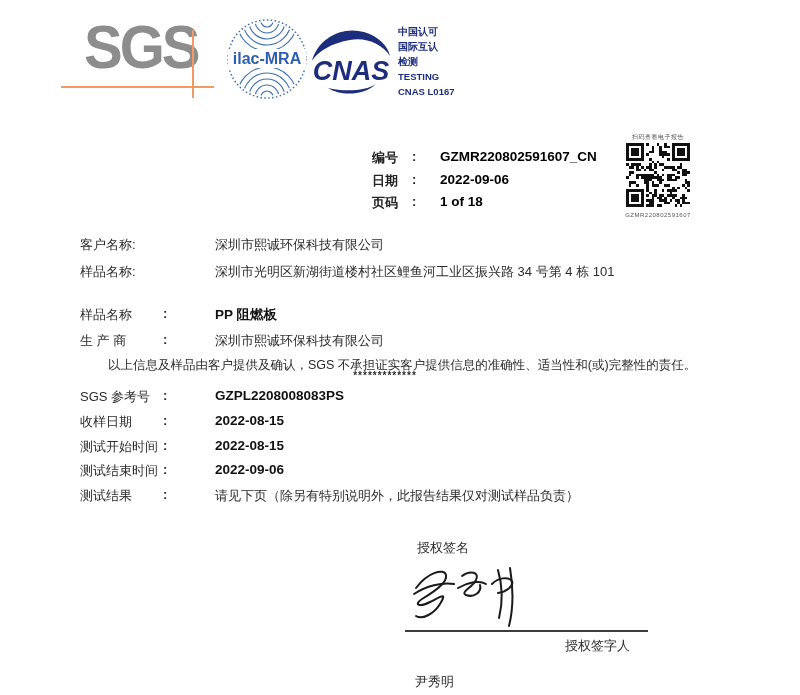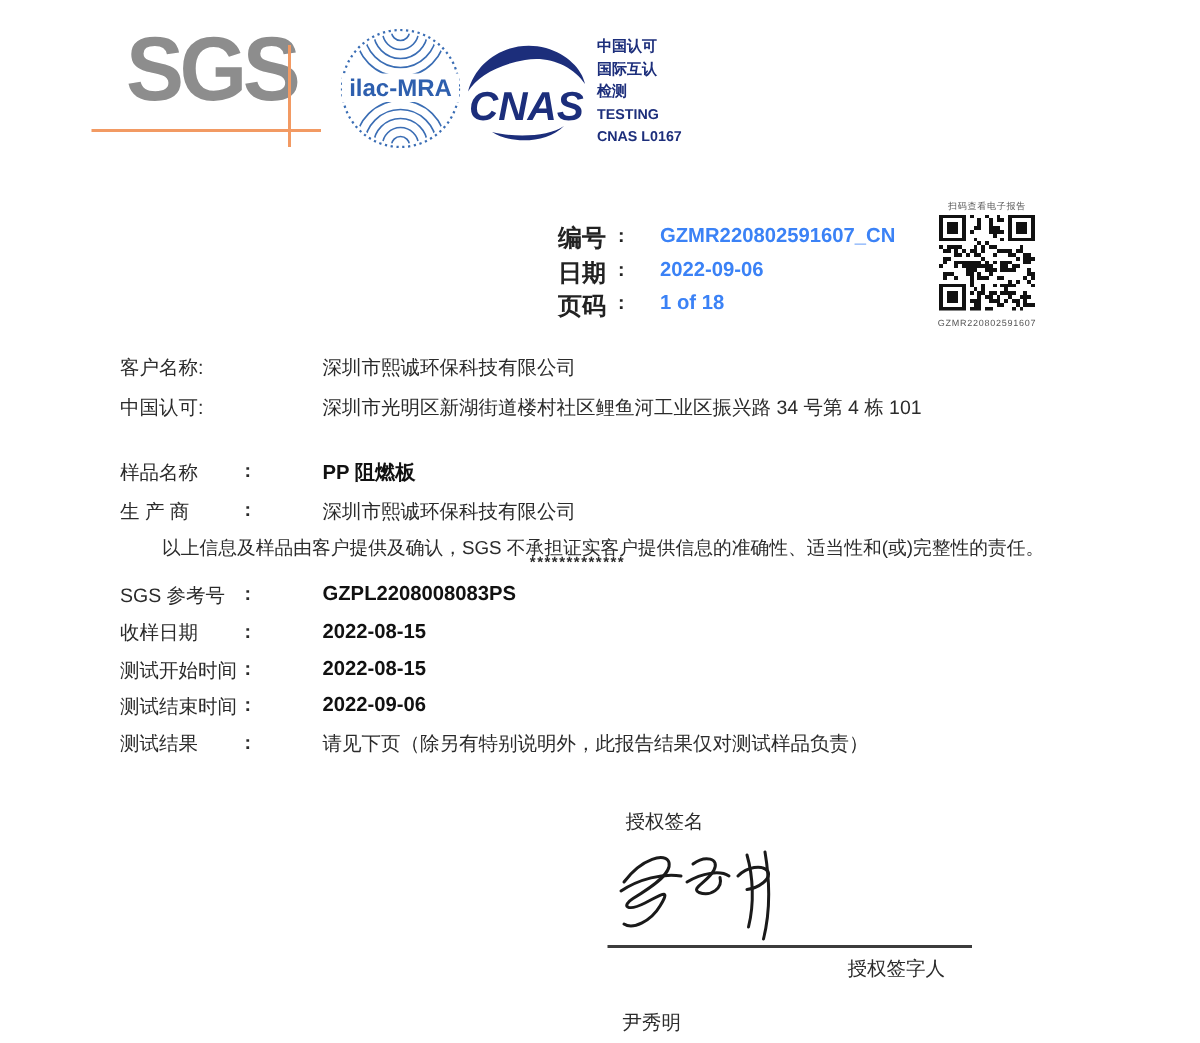--- a/index.html
+++ b/index.html
@@ -14,23 +14,23 @@
 
   .ilac-logo { position:absolute; left:226px; top:16px; }
   .cnas-logo { position:absolute; left:308px; top:28px; }
   .accred-text { position:absolute; left:398px; top:24px; line-height:15px; font-size:10px; color:#1c2e7b; }
   .accred-text .cn { font-weight:600; }
   .accred-text .en { font-weight:800; font-size:9.5px; }
 
   
   .report-title { position:absolute; left:331px; top:119px; font-size:23px; font-weight:800; letter-spacing:2px; color:#1a1a1a; }
   .meta-row { position:absolute; left:0; width:100%; height:18px; }
-  .meta-row .m-lbl { position:absolute; left:372px; font-size:16px; font-weight:700; color:#222; }
+  .meta-row .m-lbl { position:absolute; left:372px; font-size:13px; font-weight:700; color:#222; }
   .meta-row .m-col { position:absolute; left:412px; font-size:13px; font-weight:700; color:#222; }
-  .meta-row .m-val { position:absolute; left:440px; font-size:13.5px; font-weight:700; color:#3b82f6; }
+  .meta-row .m-val { position:absolute; left:440px; font-size:13.5px; font-weight:700; color:#000000; }
 
   
   .qr-block { position:absolute; left:618px; top:133px; width:80px; text-align:center; }
   .qr-caption { font-size:6px; color:#555; letter-spacing:0.5px; white-space:nowrap; }
   .qr-box { margin:1px auto; width:64px; height:64px; }
 
   
   .f-row { position:absolute; left:0; width:100%; height:18px; }
   .f-row .lbl { position:absolute; left:80px; font-size:13px; color:#2b2b2b; }
   .f-row .col { position:absolute; left:163px; font-size:13px; font-weight:700; color:#2b2b2b; }
@@ -306,21 +306,21 @@
         <rect x="2" y="20" width="3" height="3" fill="#111"></rect>
       </svg>
     <div class="qr-caption">GZMR220802591607</div>
   </div>
 
   <div class="f-row" style="top:236px">
     <span class="lbl">客户名称:</span>
     <span class="val">深圳市熙诚环保科技有限公司</span>
   </div>
   <div class="f-row" style="top:263px">
-    <span class="lbl">中国认可:</span>
+    <span class="lbl">样品名称:</span>
     <span class="val">深圳市光明区新湖街道楼村社区鲤鱼河工业区振兴路 34 号第 4 栋 101</span>
   </div>
 
   <div class="f-row" style="top:306px">
     <span class="lbl">样品名称</span>
     <span class="col">:</span>
     <span class="val b">PP 阻燃板</span>
   </div>
   <div class="f-row" style="top:332px">
     <span class="lbl">生 产 商</span>

